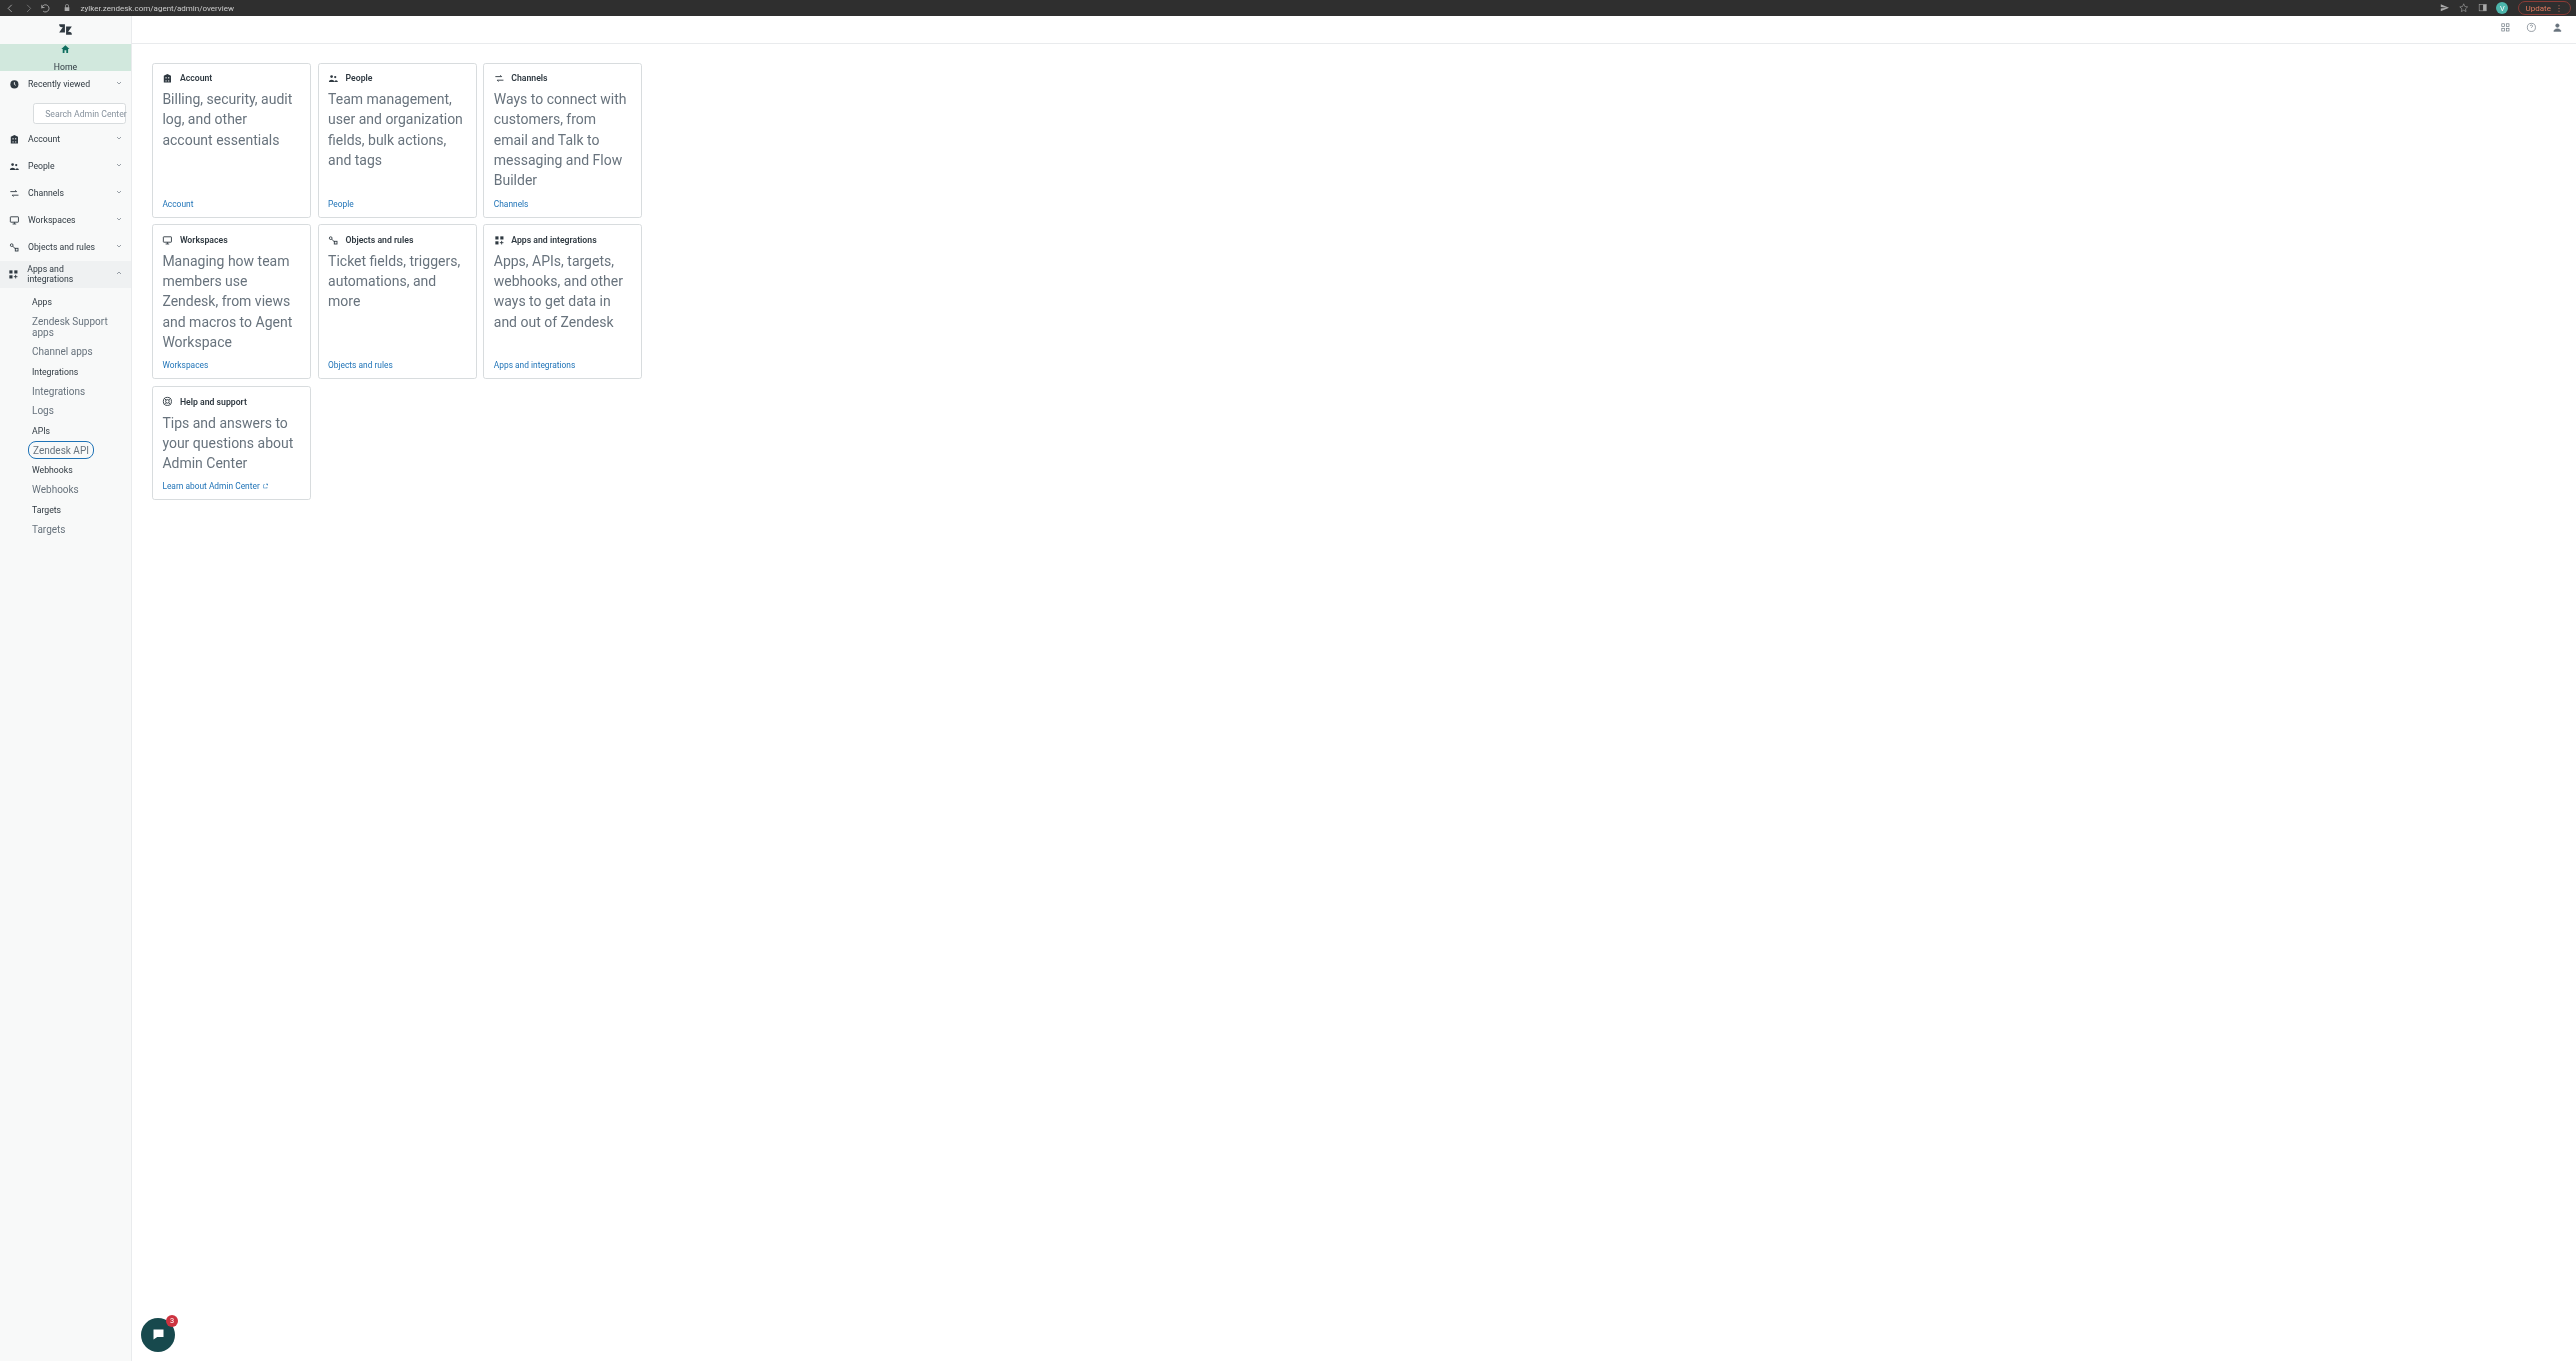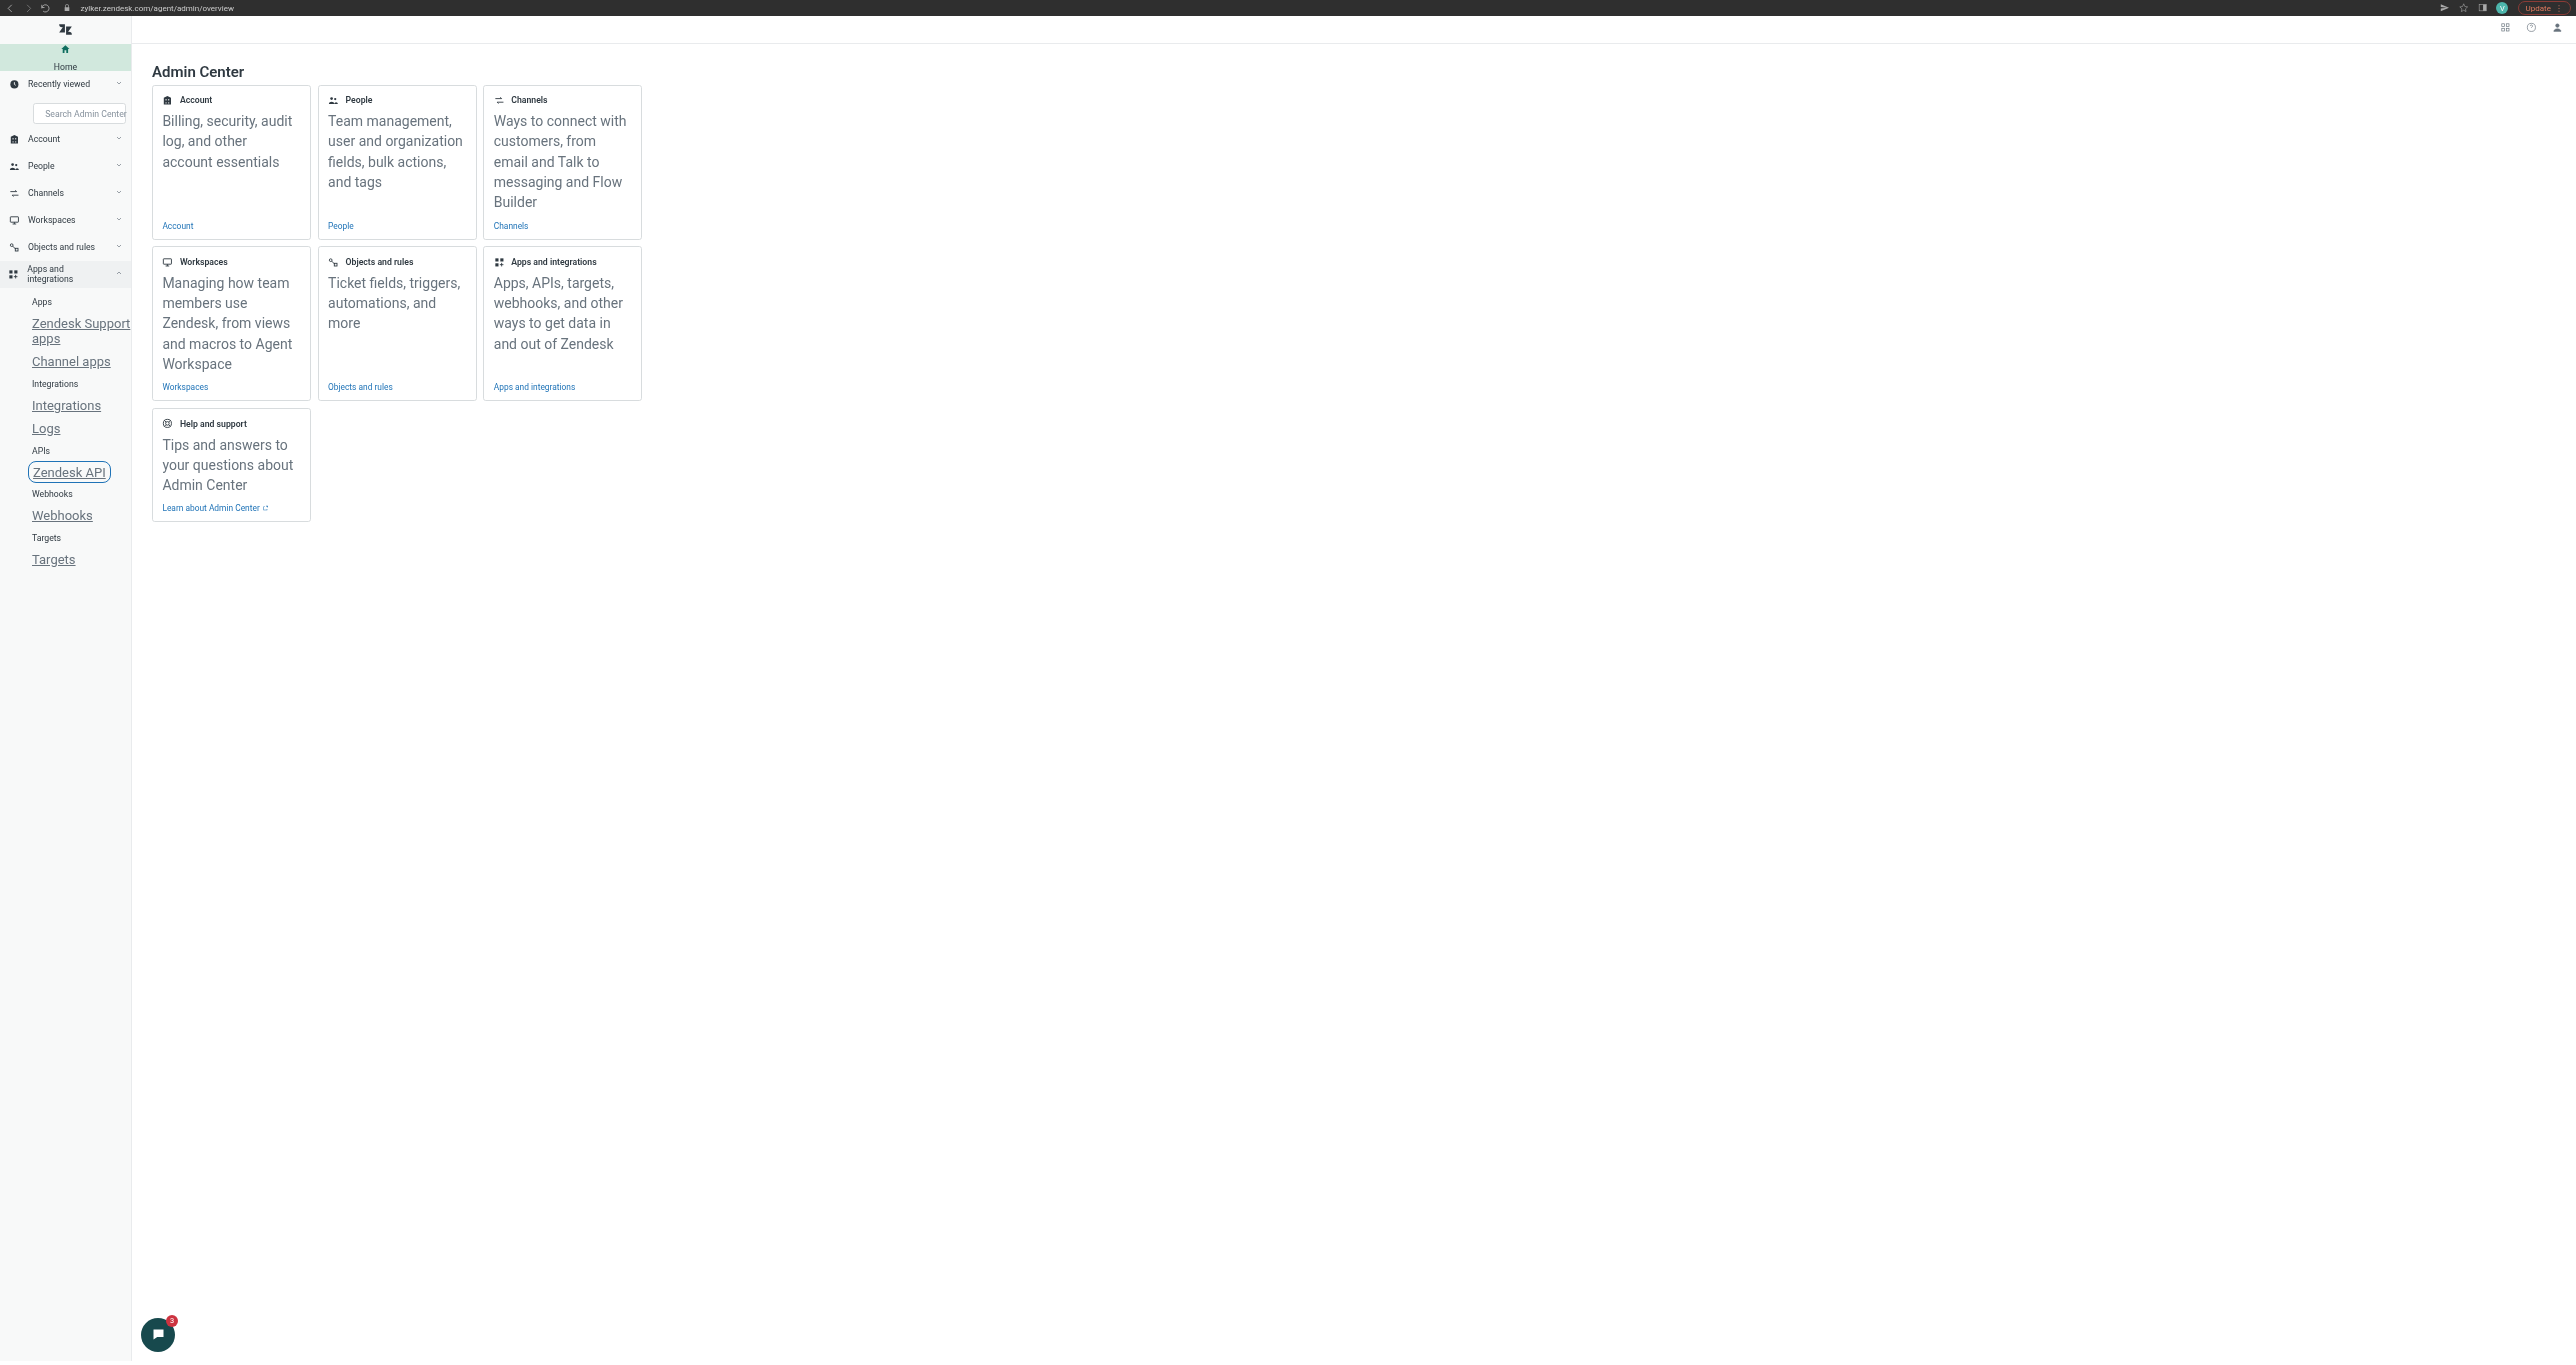--- a/index.html
+++ b/index.html
@@ -35,21 +35,21 @@
 
 .search-wrap { padding:5.4px 5.4px 1.3px; }
 .search-box { display:flex; align-items:center; gap:5.4px; border:0.7px solid #d8dcde; border-radius:2.7px; background:#fff; height:21.5px; padding:0 5.4px;margin-left:28px; }
 .search-box svg{ width:9.4px; height:9.4px; fill:#87929d;}
 .search-box input { border:none; outline:none; font-size:8.7px; flex:1; color:#2f3941; background:transparent;}
 .search-box input::placeholder{ color:#87929d; }
 
 .sidebar-scroll { overflow-y:auto; flex:1; position:relative; }
 .sub-group { padding: 4px 0 4px 32px; }
 .sub-heading { font-size:8.7px; font-weight:400; color:#2f3941; padding:5.4px 0;}
-.sub-item { font-size:13px; color:#68737d; padding:4px 0; cursor:pointer;text-decoration:underline;}
+.sub-item { font-size:10px; color:#68737d; padding:4px 0; cursor:pointer;}
 .sub-item.highlight { border:1.3px solid #1f73b7; border-radius:8px; padding:2.7px 4px; margin-left:-4px; display:inline-block;text-align:right;}
 
 
 .main { flex:1; display:flex; flex-direction:column; position:relative; }
 .topbar { height:27.5px; border-bottom:0.7px solid #e9ebed; display:flex; align-items:center; justify-content:flex-end; padding-right:13.4px; gap:15px;}
 .topbar svg{ width:10.8px; height:10.8px; fill:#68737d; stroke:#68737d;}
 .content { padding: 19px 20px; overflow:auto; flex:1;}
 .page-title { font-size:15px; font-weight:600; color:#2f3941; margin-bottom:4px;}
 .page-sub { font-size:8.7px; color:#68737d; margin-bottom:15px;}
 
@@ -261,21 +261,20 @@
             <circle cx="12" cy="12" r="9" fill="none" stroke="#68737d" stroke-width="1.5"></circle>
             <path d="M9.5 9a2.5 2.5 0 1 1 3.5 2.3c-.8.4-1 .9-1 1.7M12 17h.01" fill="none" stroke="#68737d" stroke-width="1.5"></path>
           </svg></span>
       <span><svg viewBox="0 0 24 24">
             <circle cx="12" cy="8" r="4" fill="#68737d"></circle>
             <path d="M4 21c0-4 4-6 8-6s8 2 8 6H4z" fill="#68737d"></path>
           </svg></span>
     </div>
 
     <div class="content">
-      <h1 class="page-title">Admin Center</h1>
 
       <div class="card-grid">
 
         <div class="card">
           <div class="card-head">
               <svg viewBox="0 0 24 24">
                 <path d="M4 21V6l8-4 8 4v15H4zm4-2h2v-3H8v3zm6 0h2v-3h-2v3zM8 12h2V9H8v3zm6 0h2V9h-2v3z"></path>
               </svg>
               <span class="card-title">Account</span>
             </div>

